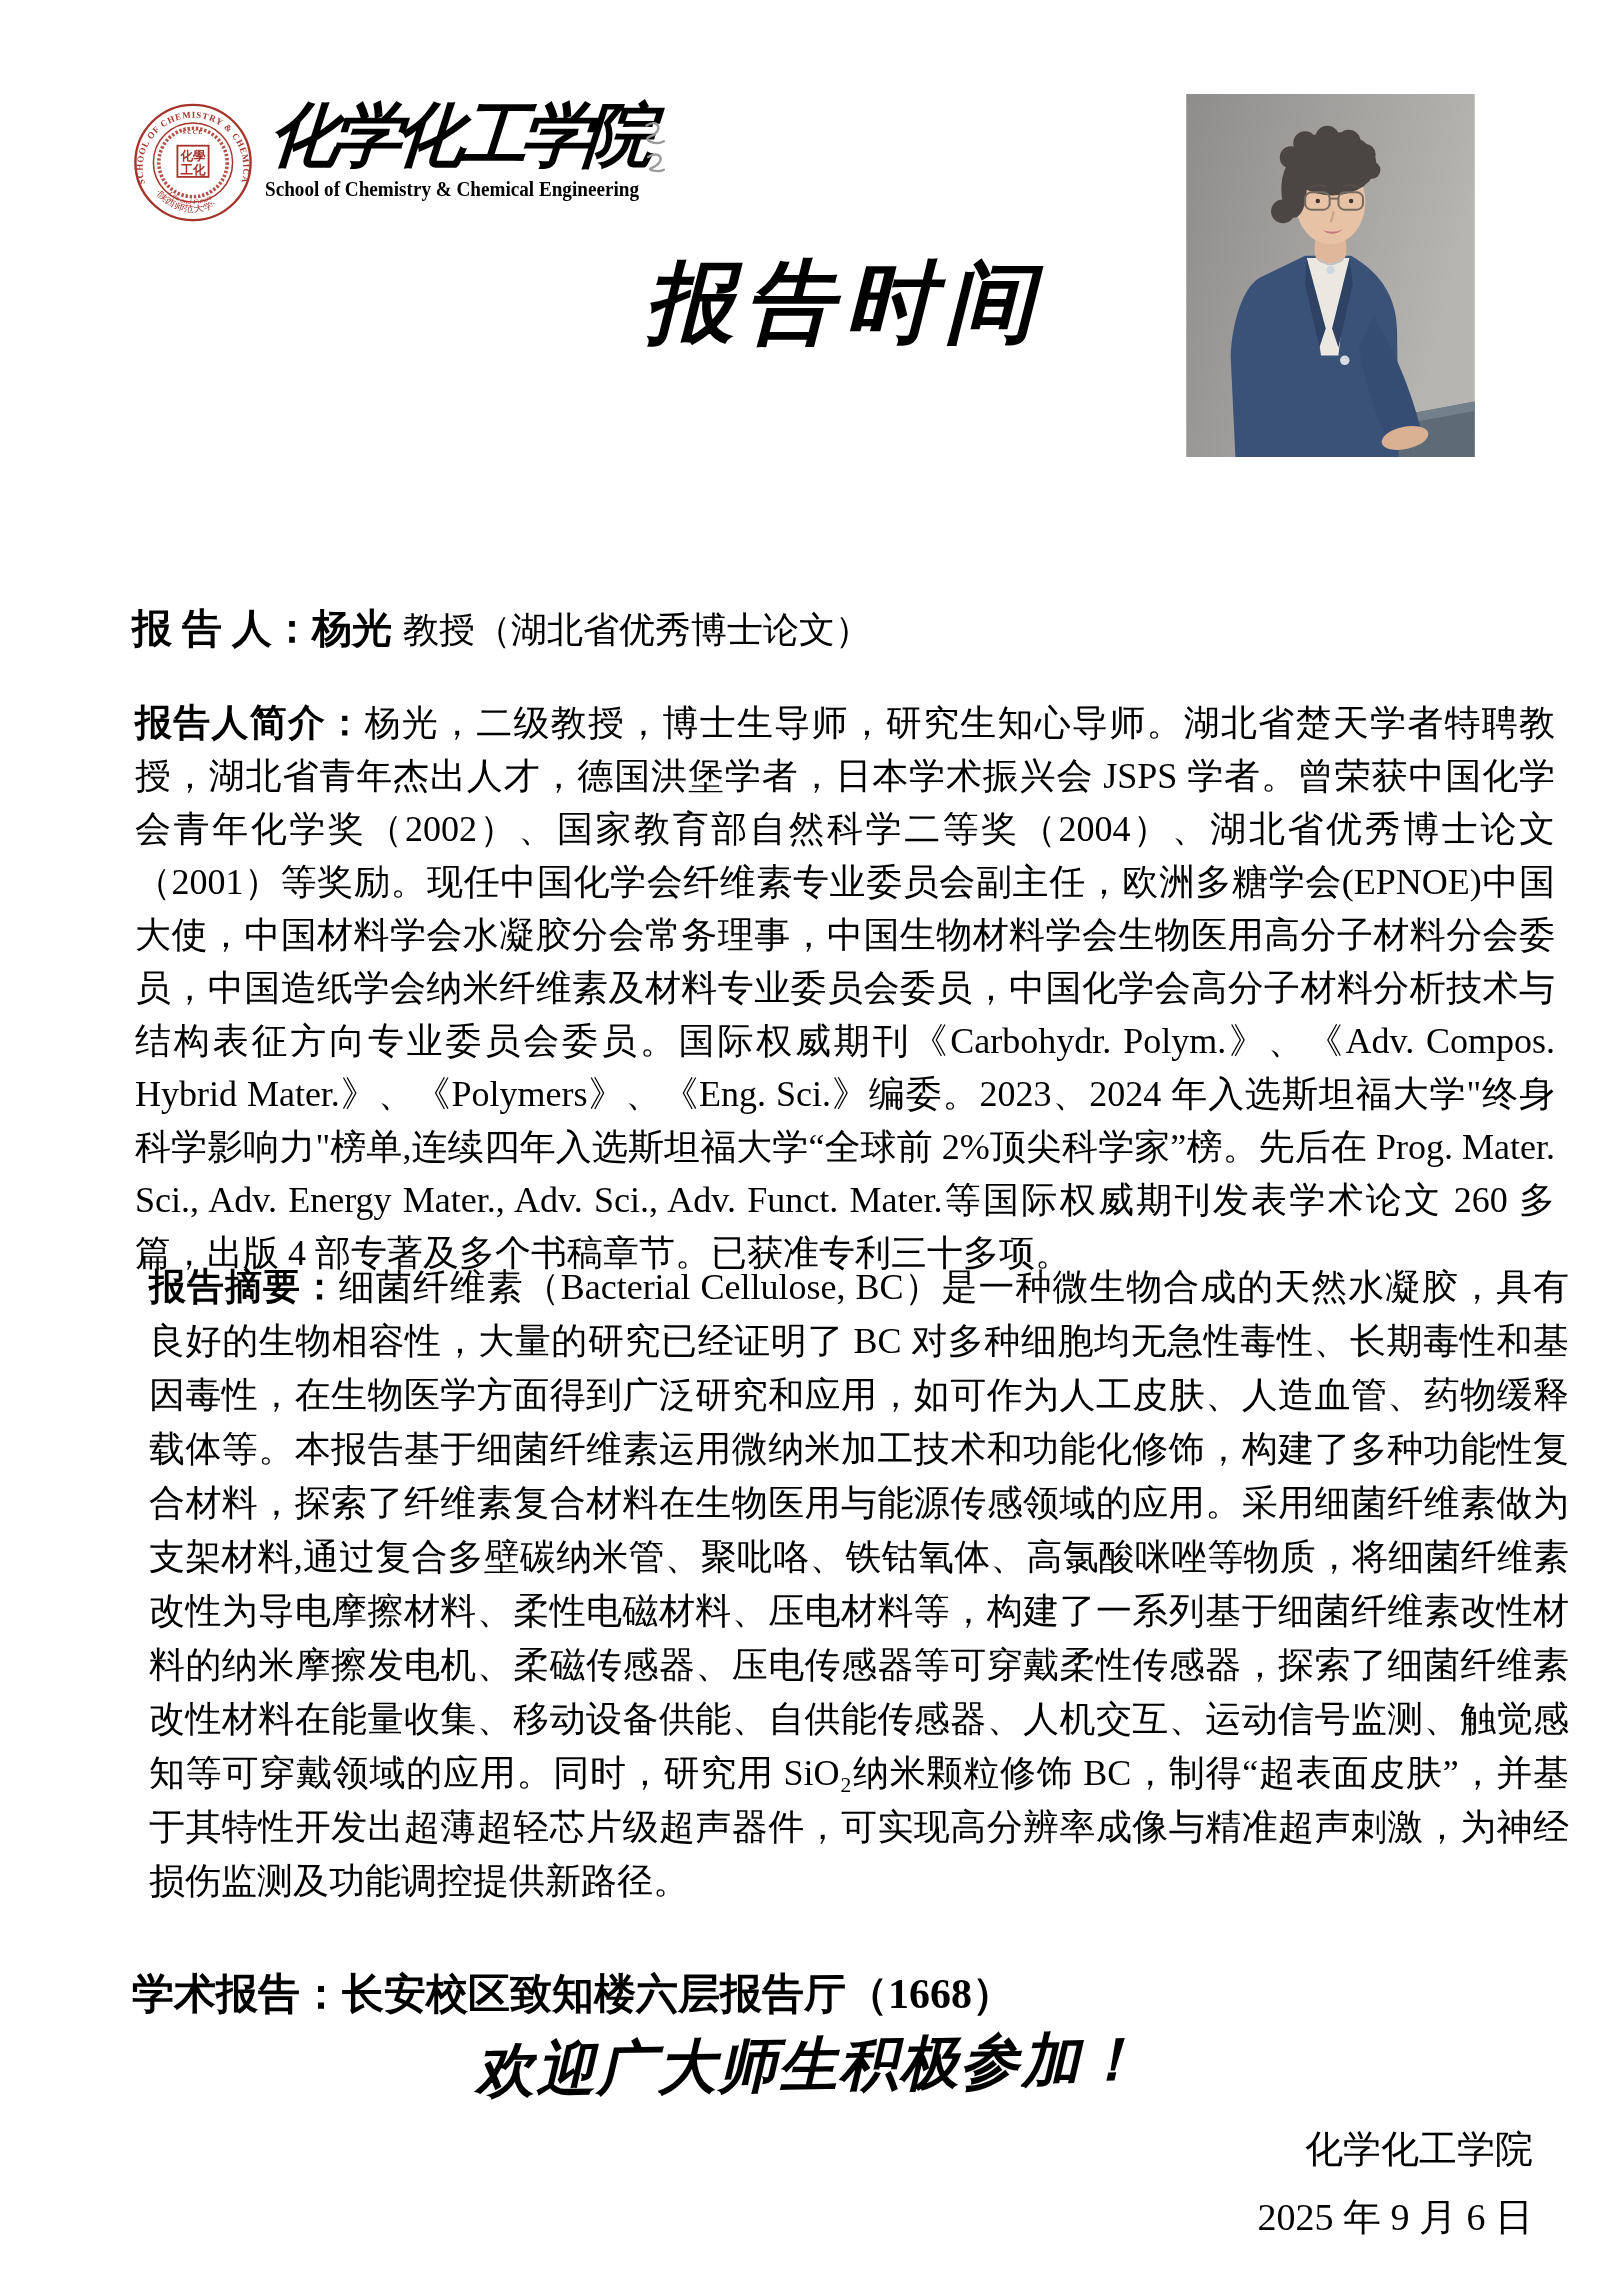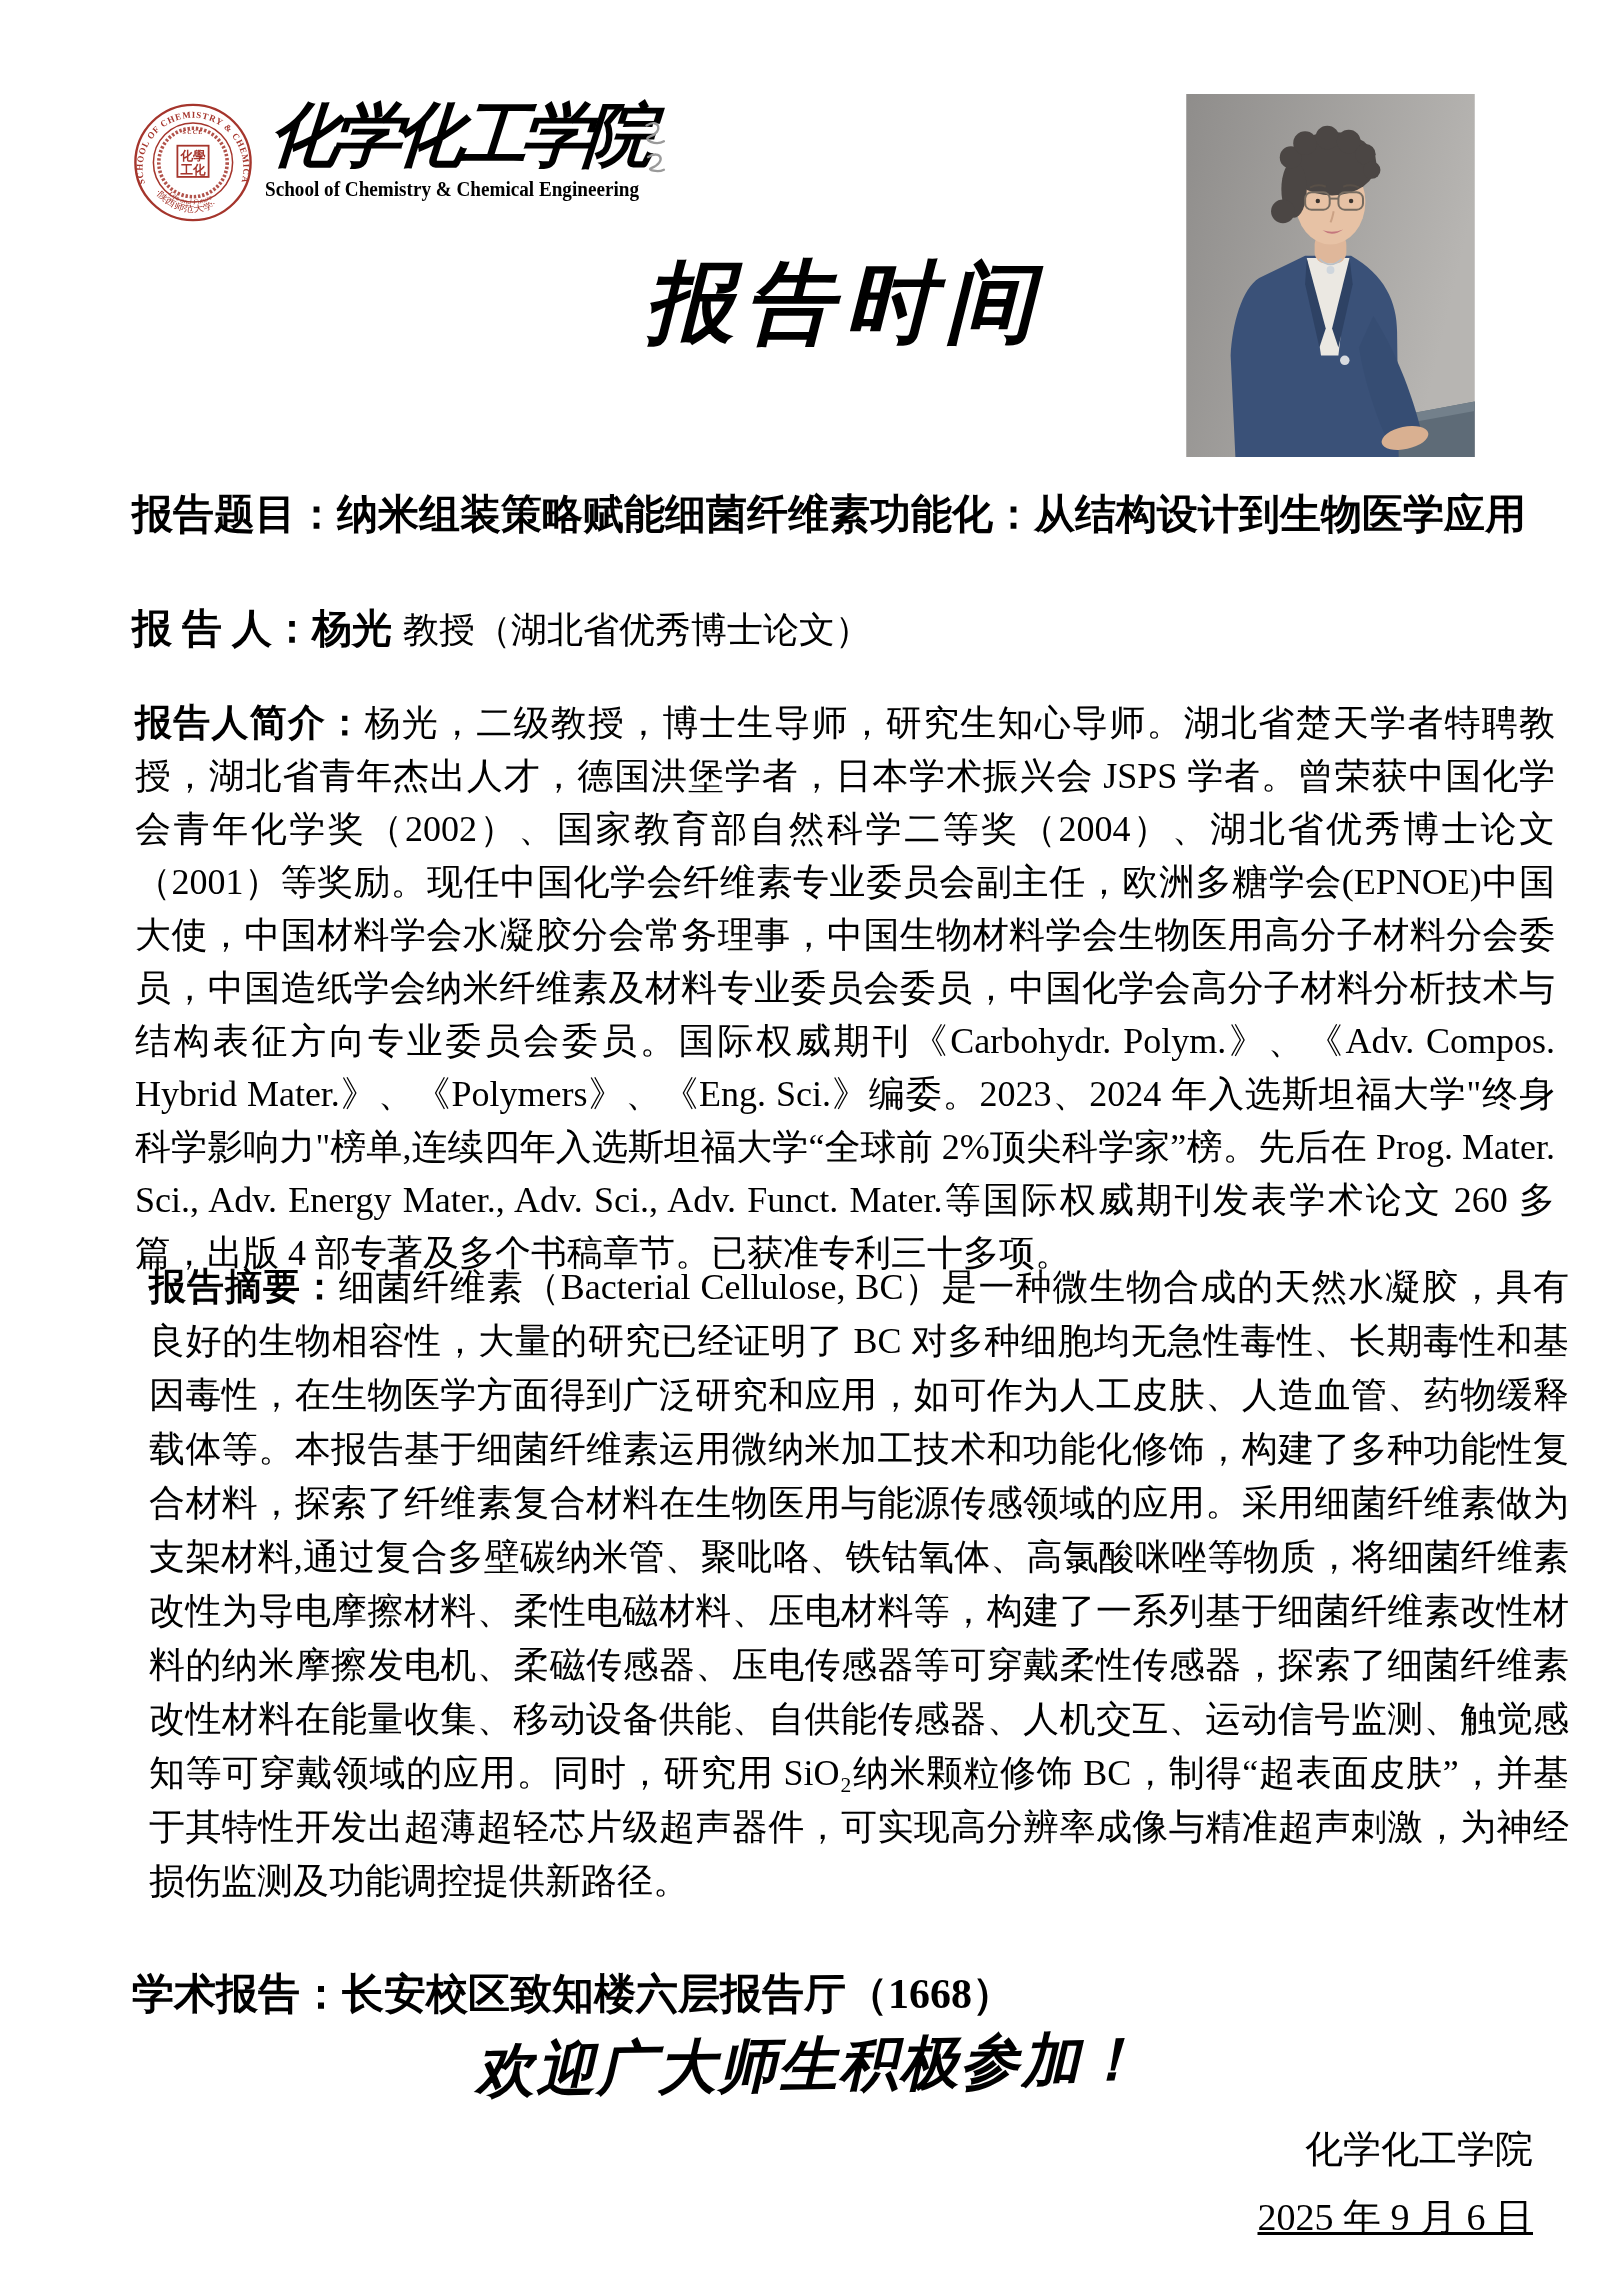--- a/index.html
+++ b/index.html
@@ -41,21 +41,21 @@
   .time-line,.venue-line{position:absolute;left:132px;font-size:42px;font-weight:bold;white-space:nowrap;}
   .time-line{top:1880px;}
   .venue-line{top:1966px;}
   
   .welcome{
     position:absolute;left:135px;top:2026px;width:1347px;text-align:center;
     font-size:59px;font-weight:bold;font-style:italic;letter-spacing:1.6px;white-space:nowrap;
     transform:rotate(-1deg);
   }
   .signoff{position:absolute;left:135px;top:2124px;width:1398px;text-align:right;font-size:38px;}
-  .date-line{position:absolute;left:135px;top:2192px;width:1398px;text-align:right;font-size:38px;text-decoration:underline;}
+  .date-line{position:absolute;left:135px;top:2192px;width:1398px;text-align:right;font-size:38px;}
 </style>
 </head>
 <body>
 
 <div class="page">
 
   <div class="seal">
     <svg viewBox="0 0 200 200" width="120" height="125">
       <defs>
         <path id="arcTop" d="M 20,135 A 84,84 0 1 1 180,135" fill="none"></path>
@@ -139,23 +139,20 @@
       <path d="M186,148 Q184,158 182,162" fill="none" stroke="#caa184" stroke-width="2.5"></path>
       <path d="M172,172 Q184,181 198,171 Q185,176 172,172 Z" fill="#c4777d"></path>
 
       <path d="M168,208 Q182,222 196,208" fill="none" stroke="#b9c1c9" stroke-width="2"></path>
       <circle cx="182" cy="222" r="5" fill="#cfd6dd"></circle>
     </svg>
   </div>
 
   <div class="main-title">报告时间</div>
 
-  <div class="topic-line">
-    <span>报告题目：</span><span>纳米组装策略赋能细菌纤维素功能化：从结构设计到生物医学应用</span>
-  </div>
 
   <div class="speaker-line">
     <span class="bold">报  告  人：</span><span class="bold">杨光</span><span class="title">教授（湖北省优秀博士论文）</span>
   </div>
 
   <div class="bio">
     <span class="para-label">报告人简介：</span><span>杨光，二级教授，博士生导师，研究生知心导师。湖北省楚天学者特聘教授，湖北省青年杰出人才，德国洪堡学者，日本学术振兴会 JSPS 学者。曾荣获中国化学会青年化学奖（2002）、国家教育部自然科学二等奖（2004）、湖北省优秀博士论文（2001）等奖励。现任中国化学会纤维素专业委员会副主任，欧洲多糖学会(EPNOE)中国大使，中国材料学会水凝胶分会常务理事，中国生物材料学会生物医用高分子材料分会委员，中国造纸学会纳米纤维素及材料专业委员会委员，中国化学会高分子材料分析技术与结构表征方向专业委员会委员。国际权威期刊《Carbohydr. Polym.》、《Adv. Compos. Hybrid Mater.》、《Polymers》、《Eng. Sci.》编委。2023、2024 年入选斯坦福大学"终身科学影响力"榜单,连续四年入选斯坦福大学“全球前 2%顶尖科学家”榜。先后在 Prog. Mater. Sci., Adv. Energy Mater., Adv. Sci., Adv. Funct. Mater.等国际权威期刊发表学术论文 260 多篇，出版 4 部专著及多个书稿章节。已获准专利三十多项。</span>
   </div>
 
   <div class="abstract">

